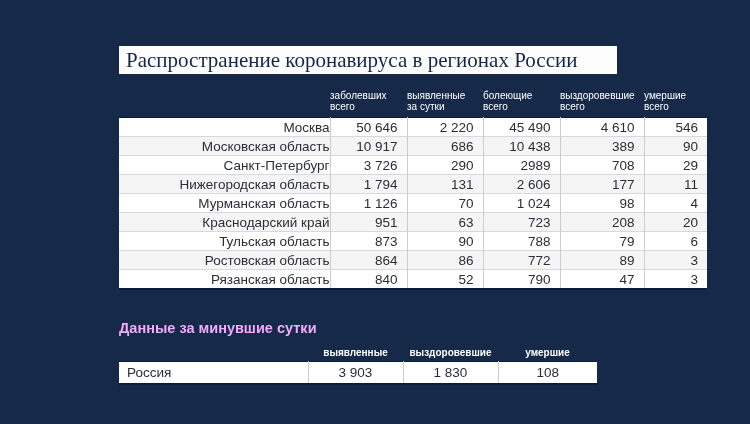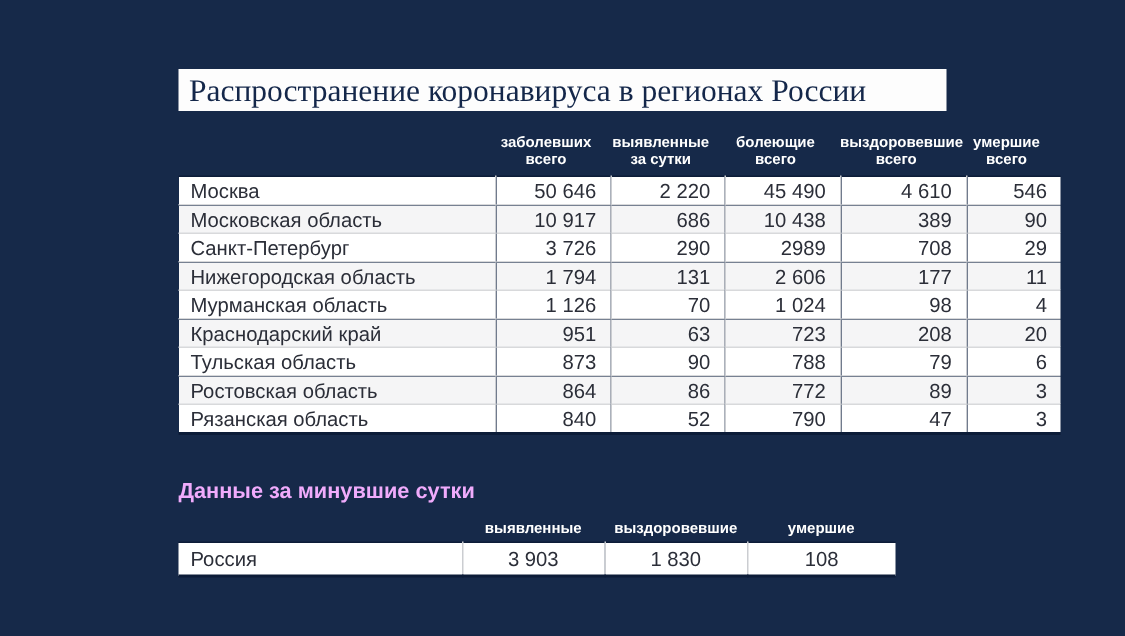--- a/index.html
+++ b/index.html
@@ -10,44 +10,44 @@
     overflow:hidden;position:relative;
   }
   .stage{position:absolute;inset:0;width:750px;height:424px;}
 
   .title-box{
     position:absolute;left:119px;top:46px;
     width:485px;height:28px;line-height:28px;
     background:#fdfdfd;color:#14274a;
     font-family:"Liberation Serif",serif;
     font-size:21px;
-    padding:0 20px 0 7px;
+    padding:0 6px 0 7px;
     white-space:nowrap;
   }
 
   table{border-collapse:collapse;table-layout:fixed;position:absolute;}
   table,td,th{font-family:"Liberation Sans",sans-serif;}
 
   
   #regions-table{left:119px;top:86px;width:588px;}
   #regions-table thead th{
     height:26px;vertical-align:bottom;
-    text-align:center;padding:0 9px 5px 0;
-    color:#ffffff;font-size:10px;font-weight:bold;line-height:10.5px;
+    text-align:left;padding:0 9px 5px 0;
+    color:#ffffff;font-size:10px;font-weight:normal;line-height:10.5px;
     white-space:nowrap;
   }
   #regions-table thead th span{display:block;}
   #regions-table tbody td{
     height:18px;background:#ffffff;
     font-size:13.5px;color:#2b2e38;
     text-align:right;padding:0 9px 0 0;
     white-space:nowrap;overflow:hidden;
   }
   #regions-table tbody tr:nth-child(even) td{background:#f5f5f6;}
-  #regions-table tbody td:first-child{text-align:left;padding:0 0 0 8px;margin-top:28px;}
+  #regions-table tbody td:first-child{text-align:right;padding:0 0 0 8px;margin-top:28px;}
   #regions-table tbody td + td{border-left:1px solid #cbcdd1;}
   #regions-table tbody tr + tr td{border-top:1px solid #d8d9db;}
   #regions-table tbody{border-top:1px solid #0c1c38;border-bottom:2px solid #0c1c38;}
 
   
   .section-heading{
     position:absolute;left:119px;top:320px;
     color:#f0abfc;font-size:14.5px;font-weight:bold;
     white-space:nowrap;
   }

